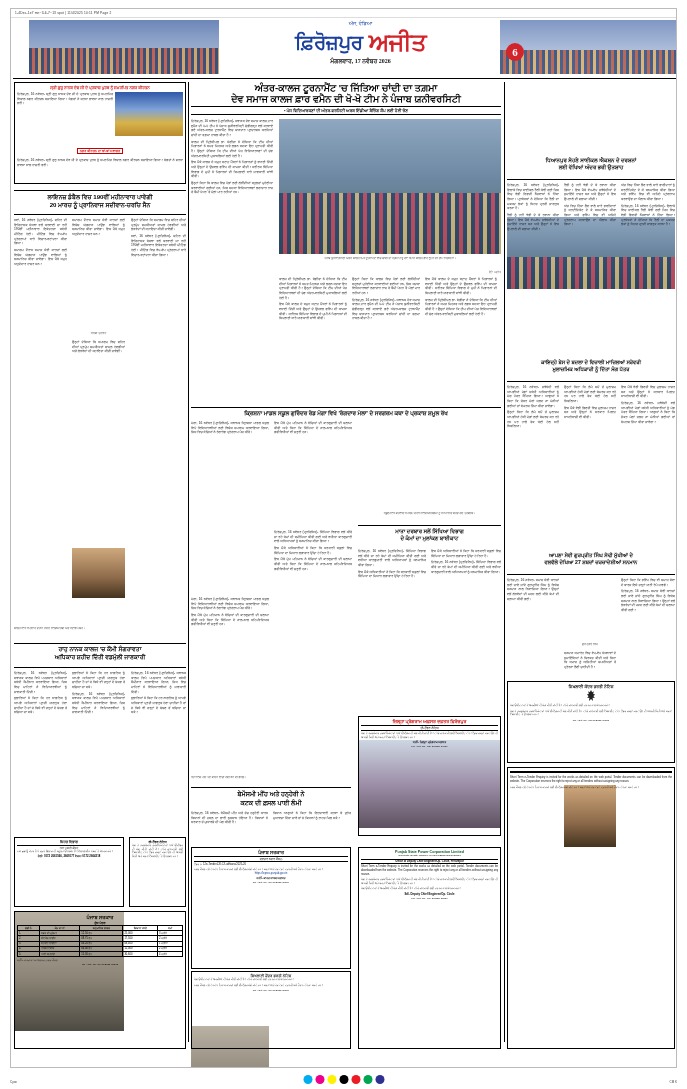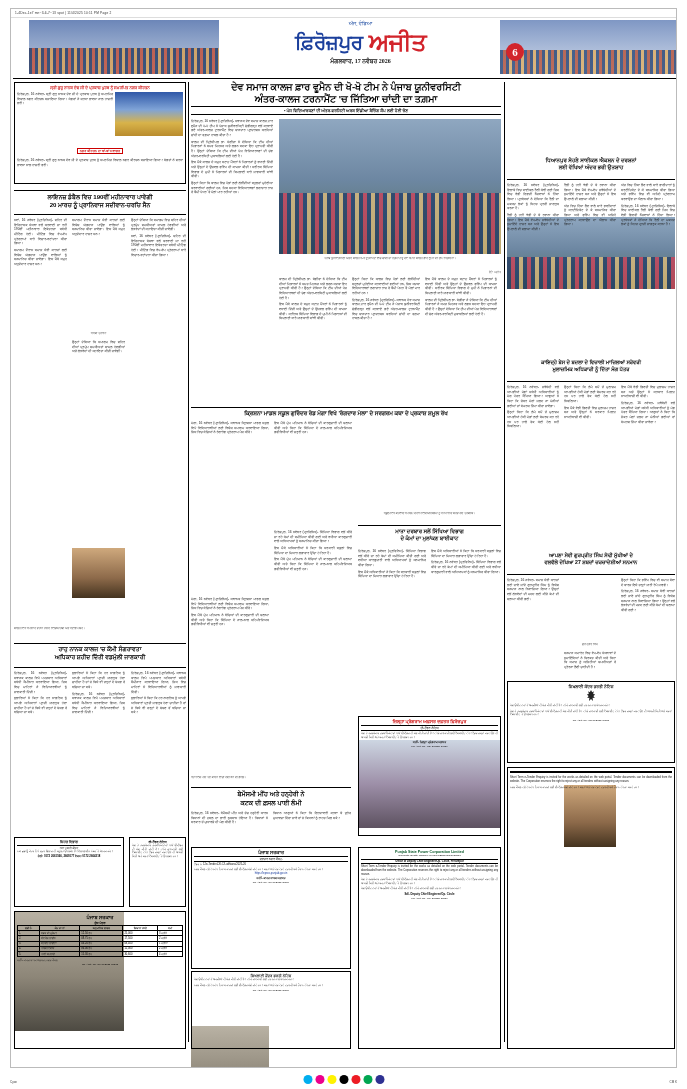--- a/index.html
+++ b/index.html
@@ -104,22 +104,22 @@
         <div class="body" style="width:96px;">ਫ਼ਿਰੋਜ਼ਪੁਰ, 16 ਨਵੰਬਰ- ਸ੍ਰੀ ਗੁਰੂ ਨਾਨਕ ਦੇਵ ਜੀ ਦੇ ਪ੍ਰਕਾਸ਼ ਪੁਰਬ ਨੂੰ ਸਮਰਪਿਤ ਵਿਸ਼ਾਲ ਨਗਰ ਕੀਰਤਨ ਸਜਾਇਆ ਗਿਆ। ਸੰਗਤਾਂ ਨੇ ਸ਼ਰਧਾ ਭਾਵਨਾ ਨਾਲ ਹਾਜ਼ਰੀ ਭਰੀ।</div>
         <div class="imgph ph-temple" style="width:68px;height:44px;"></div>
       </div>
       <div style="margin-top:2px;text-align:center;">
         <span style="font-size:3.4px;font-weight:bold;color:#c00;border:1px solid #c00;padding:0 2px;">ਨਗਰ ਕੀਰਤਨ ਦਾ ਥਾਂ-ਥਾਂ ਸਵਾਗਤ</span>
       </div>
       <div class="body" style="margin-top:2px;">ਫ਼ਿਰੋਜ਼ਪੁਰ, 16 ਨਵੰਬਰ- ਸ੍ਰੀ ਗੁਰੂ ਨਾਨਕ ਦੇਵ ਜੀ ਦੇ ਪ੍ਰਕਾਸ਼ ਪੁਰਬ ਨੂੰ ਸਮਰਪਿਤ ਵਿਸ਼ਾਲ ਨਗਰ ਕੀਰਤਨ ਸਜਾਇਆ ਗਿਆ। ਸੰਗਤਾਂ ਨੇ ਸ਼ਰਧਾ ਭਾਵਨਾ ਨਾਲ ਹਾਜ਼ਰੀ ਭਰੀ।</div>
     </div>
 
     <div class="blk" style="left:180px;top:72px;width:310px;height:22px;">
+      <div class="hl" style="font-size:9.6px;margin-top:1px;">ਅੰਤਰ-ਕਾਲਜ ਟੂਰਨਾਮੈਂਟ 'ਚ ਜਿੱਤਿਆ ਚਾਂਦੀ ਦਾ ਤਗ਼ਮਾ</div>
       <div class="hl" style="font-size:9.6px;">ਦੇਵ ਸਮਾਜ ਕਾਲਜ ਫ਼ਾਰ ਵੂਮੈਨ ਦੀ ਖੋ-ਖੋ ਟੀਮ ਨੇ ਪੰਜਾਬ ਯੂਨੀਵਰਸਿਟੀ</div>
-      <div class="hl" style="font-size:9.6px;margin-top:1px;">ਅੰਤਰ-ਕਾਲਜ ਟੂਰਨਾਮੈਂਟ 'ਚ ਜਿੱਤਿਆ ਚਾਂਦੀ ਦਾ ਤਗ਼ਮਾ</div>
     </div>
     <div class="blk" style="left:180px;top:97px;width:310px;height:9px;border-top:1px solid #000;border-bottom:1px solid #000;padding-top:1px;">
       <div style="font-size:4.2px;font-weight:bold;text-align:center;">• ਪੰਜ ਵਿਦਿਆਰਥਣਾਂ ਦੀ ਅੰਤਰ-ਵਰਸਿਟੀ ਅਰਬ ਇੰਡੀਆ ਬੈਚਿੰਗ ਕੈਂਪ ਲਈ ਹੋਈ ਚੋਣ</div>
     </div>
 
     <div class="blk body" style="left:180px;top:110px;width:82px;height:190px;">
       <p>ਫ਼ਿਰੋਜ਼ਪੁਰ, 16 ਨਵੰਬਰ (ਪ੍ਰਤਿਨਿਧ)- ਸਥਾਨਕ ਦੇਵ ਸਮਾਜ ਕਾਲਜ ਫ਼ਾਰ ਵੂਮੈਨ ਦੀ ਖੋ-ਖੋ ਟੀਮ ਨੇ ਪੰਜਾਬ ਯੂਨੀਵਰਸਿਟੀ ਚੰਡੀਗੜ੍ਹ ਵਲੋਂ ਕਰਵਾਏ ਗਏ ਅੰਤਰ-ਕਾਲਜ ਟੂਰਨਾਮੈਂਟ ਵਿਚ ਸ਼ਾਨਦਾਰ ਪ੍ਰਦਰਸ਼ਨ ਕਰਦਿਆਂ ਚਾਂਦੀ ਦਾ ਤਗ਼ਮਾ ਹਾਸਲ ਕੀਤਾ ਹੈ।</p>
         <p>ਕਾਲਜ ਦੀ ਪ੍ਰਿੰਸੀਪਲ ਡਾ. ਸੰਗੀਤਾ ਨੇ ਦੱਸਿਆ ਕਿ ਟੀਮ ਦੀਆਂ ਖਿਡਾਰਨਾਂ ਨੇ ਸਖ਼ਤ ਮਿਹਨਤ ਅਤੇ ਲਗਨ ਸਦਕਾ ਇਹ ਪ੍ਰਾਪਤੀ ਕੀਤੀ ਹੈ। ਉਨ੍ਹਾਂ ਦੱਸਿਆ ਕਿ ਟੀਮ ਦੀਆਂ ਪੰਜ ਵਿਦਿਆਰਥਣਾਂ ਦੀ ਚੋਣ ਅੰਤਰ-ਵਰਸਿਟੀ ਮੁਕਾਬਲਿਆਂ ਲਈ ਹੋਈ ਹੈ।</p>
         <p>ਇਸ ਮੌਕੇ ਕਾਲਜ ਦੇ ਸਮੂਹ ਸਟਾਫ਼ ਮੈਂਬਰਾਂ ਨੇ ਖਿਡਾਰਨਾਂ ਨੂੰ ਵਧਾਈ ਦਿੱਤੀ ਅਤੇ ਉਨ੍ਹਾਂ ਦੇ ਉਜਵਲ ਭਵਿੱਖ ਦੀ ਕਾਮਨਾ ਕੀਤੀ। ਸਰੀਰਕ ਸਿੱਖਿਆ ਵਿਭਾਗ ਦੇ ਮੁਖੀ ਨੇ ਖਿਡਾਰਨਾਂ ਦੀ ਸਿਖਲਾਈ ਬਾਰੇ ਜਾਣਕਾਰੀ ਸਾਂਝੀ ਕੀਤੀ।</p>
         <p>ਉਨ੍ਹਾਂ ਕਿਹਾ ਕਿ ਕਾਲਜ ਵਿਚ ਖੇਡਾਂ ਲਈ ਲੋੜੀਂਦੀਆਂ ਸਹੂਲਤਾਂ ਮੁਹੱਈਆ ਕਰਵਾਈਆਂ ਗਈਆਂ ਹਨ, ਜਿਸ ਸਦਕਾ ਵਿਦਿਆਰਥਣਾਂ ਲਗਾਤਾਰ ਰਾਜ ਤੇ ਕੌਮੀ ਪੱਧਰ 'ਤੇ ਮੱਲਾਂ ਮਾਰ ਰਹੀਆਂ ਹਨ।</p>

